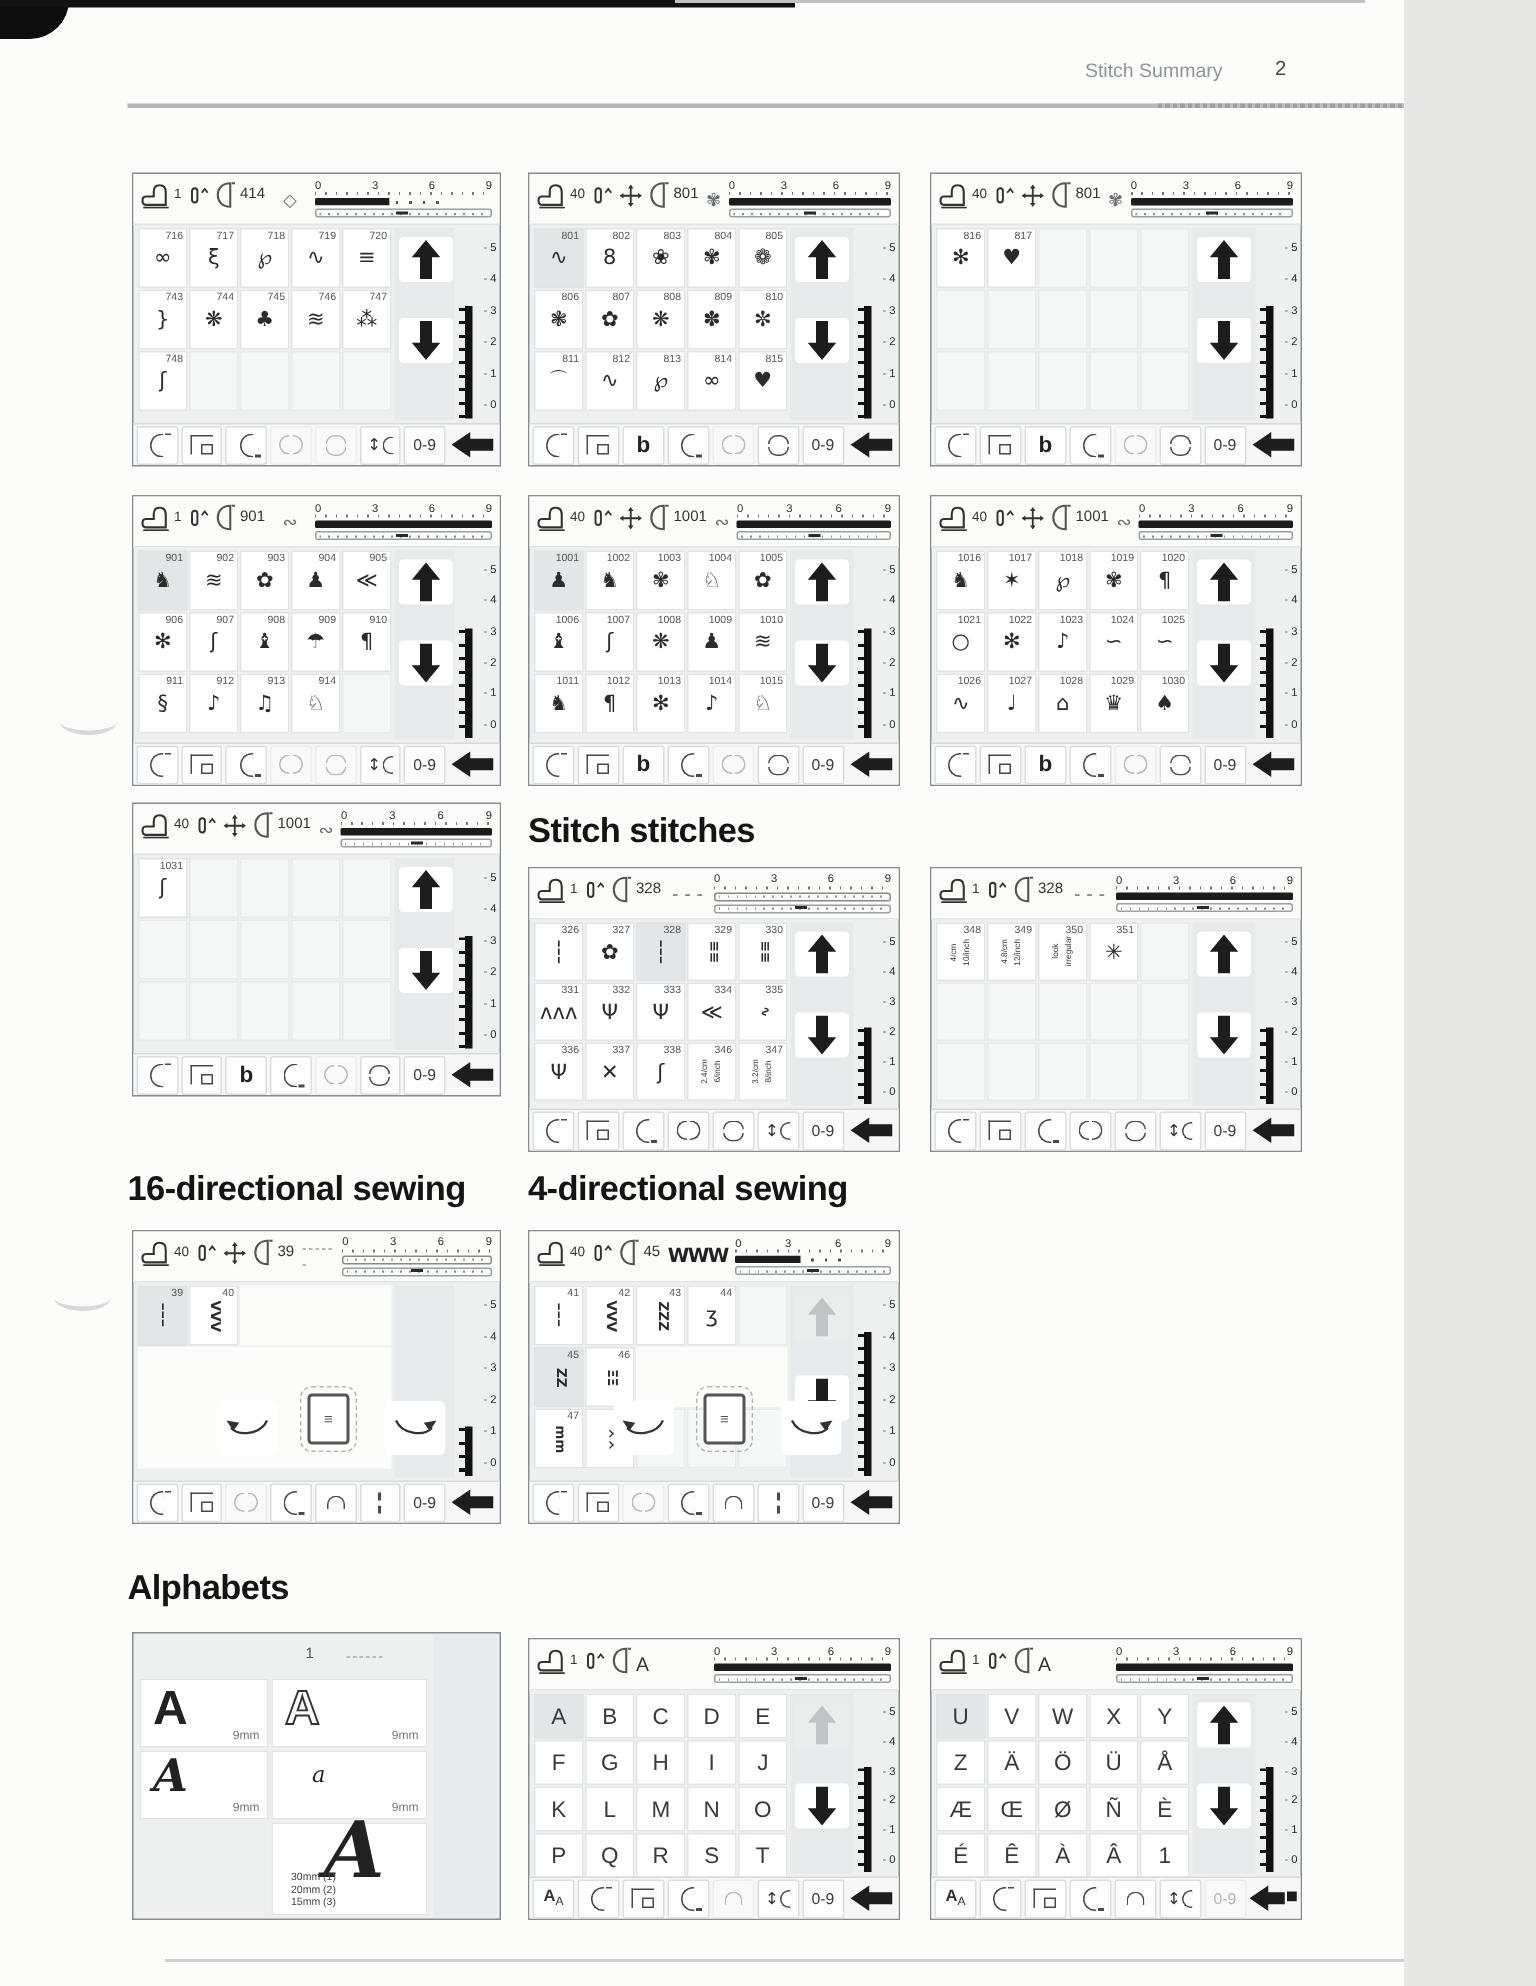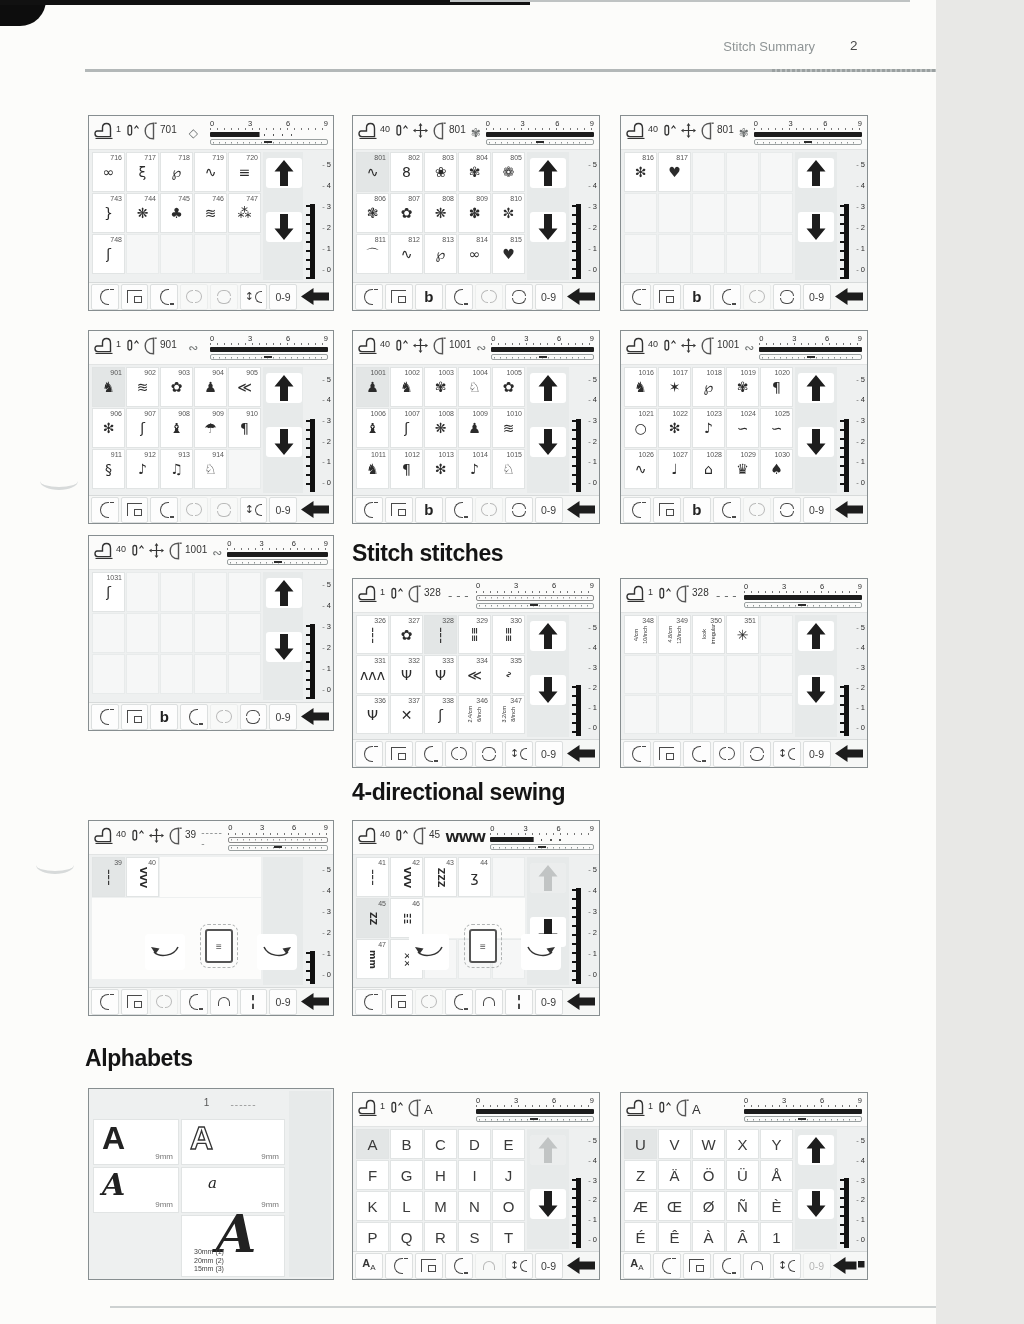--- a/index.html
+++ b/index.html
@@ -127,39 +127,40 @@
   <div class="bottom-line"></div>
   <div class="margin-curve" style="left:40px;top:472px;"></div>
   <div class="margin-curve" style="left:36px;top:856px;"></div>
 
   <div class="hdr-title">Stitch Summary</div>
   <div class="hdr-page">2</div>
   <div class="divider"></div>
   <div class="divider-tail"></div>
 
   <h2 class="sect" style="left:352px;top:540px;margin:0;">Stitch stitches</h2>
+  <h2 class="sect" style="left:85px;top:779px;margin:0;">16-directional sewing</h2>
   <h2 class="sect" style="left:352px;top:779px;margin:0;">4-directional sewing</h2>
   <h2 class="sect" style="left:85px;top:1045px;margin:0;">Alphabets</h2>
 
   <section class="panel" style="left:88px;top:115px;width:246px;height:196px;">
       <div class="phead">
         <span><svg width="20" height="17" viewBox="0 0 20 17">
             <path d="M12.5 1.5c-2.8 0-4 1.6-4 4.2V9H3.2C1.6 9 1 10.2 1 11.8 1 13.6 2 14.6 3.8 14.6H16.5V6.2c0-2.9-1.3-4.7-4-4.7z" fill="none" stroke="#333" stroke-width="1.4"></path>
             <path d="M1.5 16.5h17" stroke="#333" stroke-width="1.2" fill="none"></path>
           </svg></span>
         <span class="footnum">1</span>
         <span><svg width="13" height="15" viewBox="0 0 13 15">
             <rect x="2" y="2.5" width="3.6" height="9.5" rx="1.8" fill="none" stroke="#333" stroke-width="1.3"></rect>
             <path d="M8.5 5.5 L10.5 3 L12.5 5.5" fill="none" stroke="#333" stroke-width="1.2"></path>
           </svg></span>
         <span><svg width="13" height="18" viewBox="0 0 13 18">
             <path d="M9.5 1.2 C4 1.2 1.2 4.8 1.2 9 s2.8 7.8 8.3 7.8 Z" fill="none" stroke="#555" stroke-width="1.4"></path>
             <path d="M10.5 1.2h2.2" stroke="#555" stroke-width="1.4"></path>
           </svg></span>
-        <span class="stno">701</span>
+        <span class="stno">414</span>
         <span class="preview">◇</span>
         <div class="ruler">
           <div class="rlabels">
             <span>0</span>
             <span>3</span>
             <span>6</span>
             <span>9</span>
           </div>
           <div class="rdots"></div>
           <div class="rbar partial"></div>

